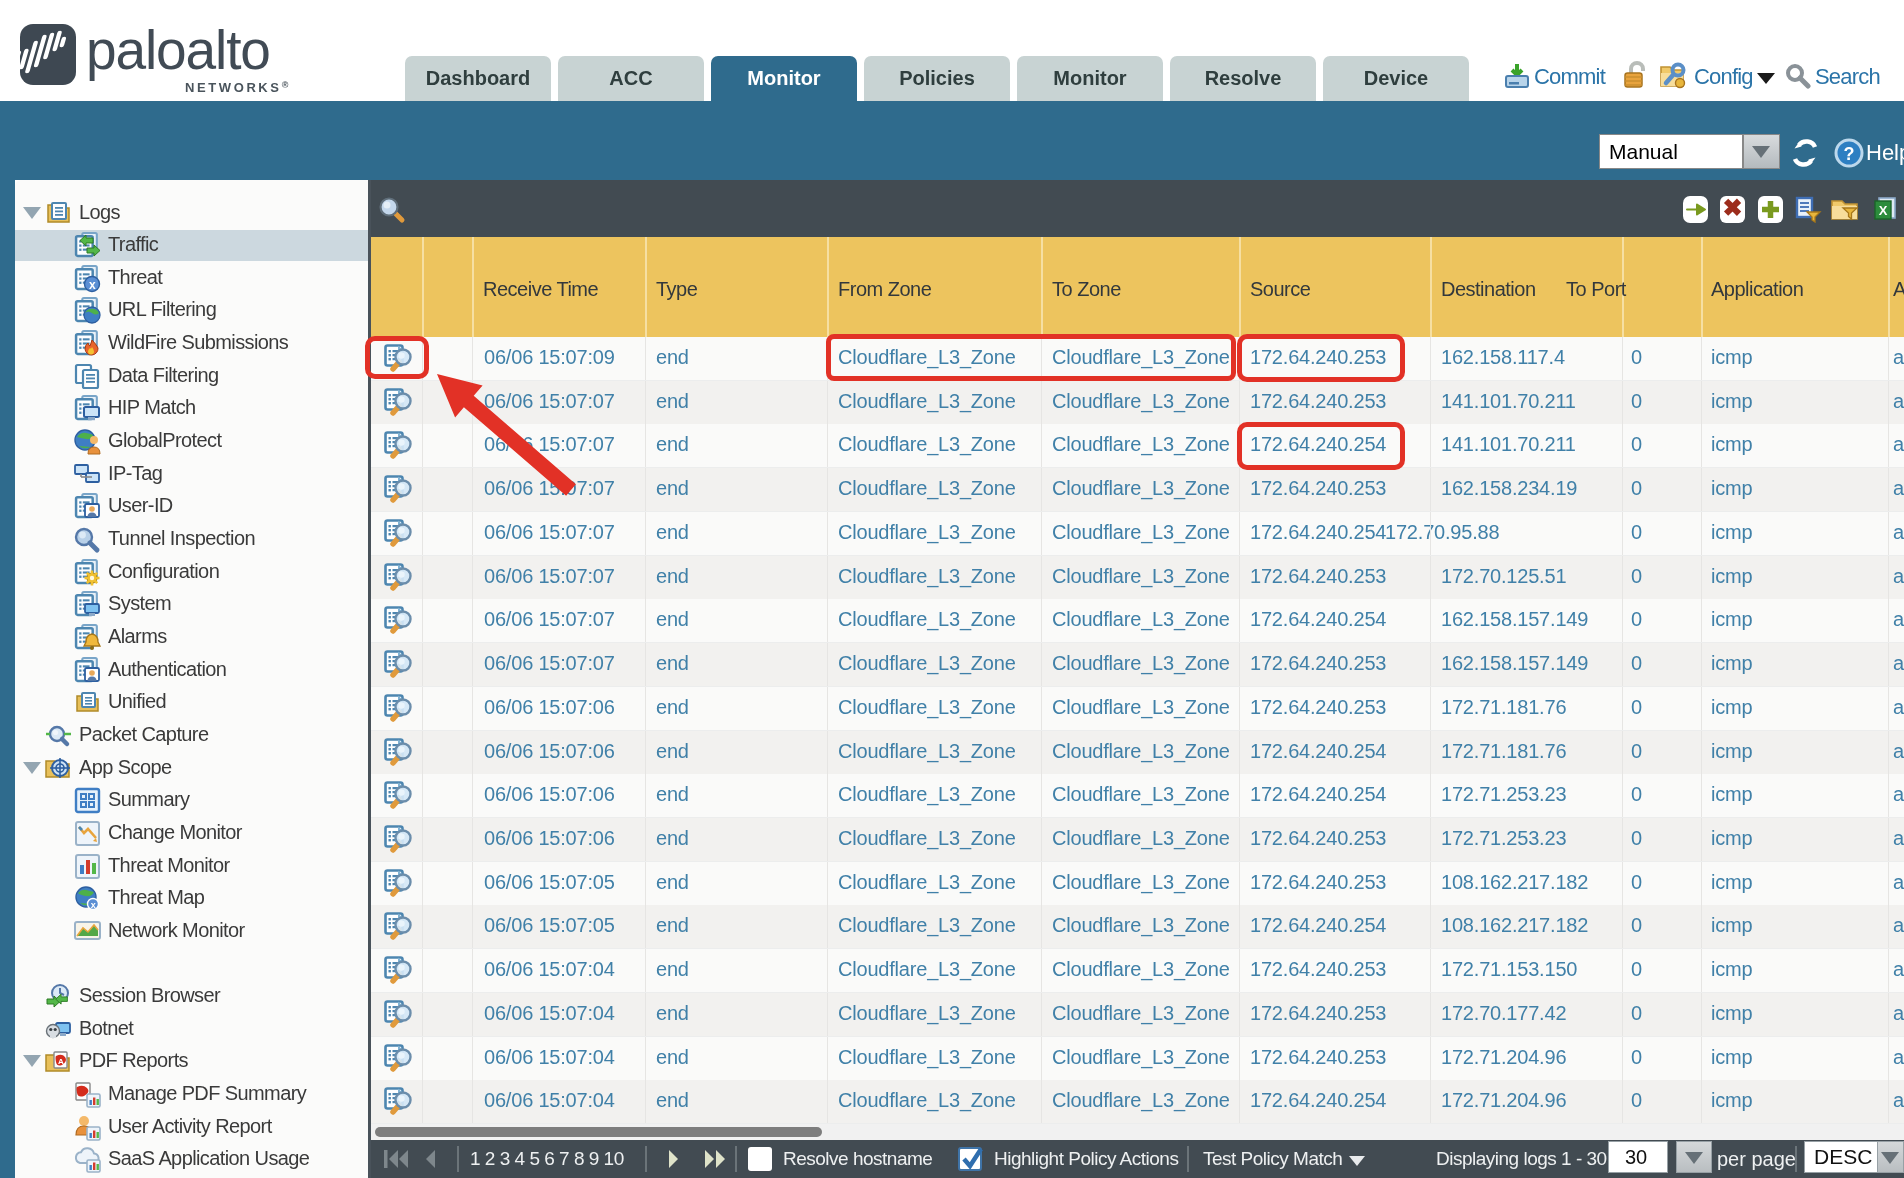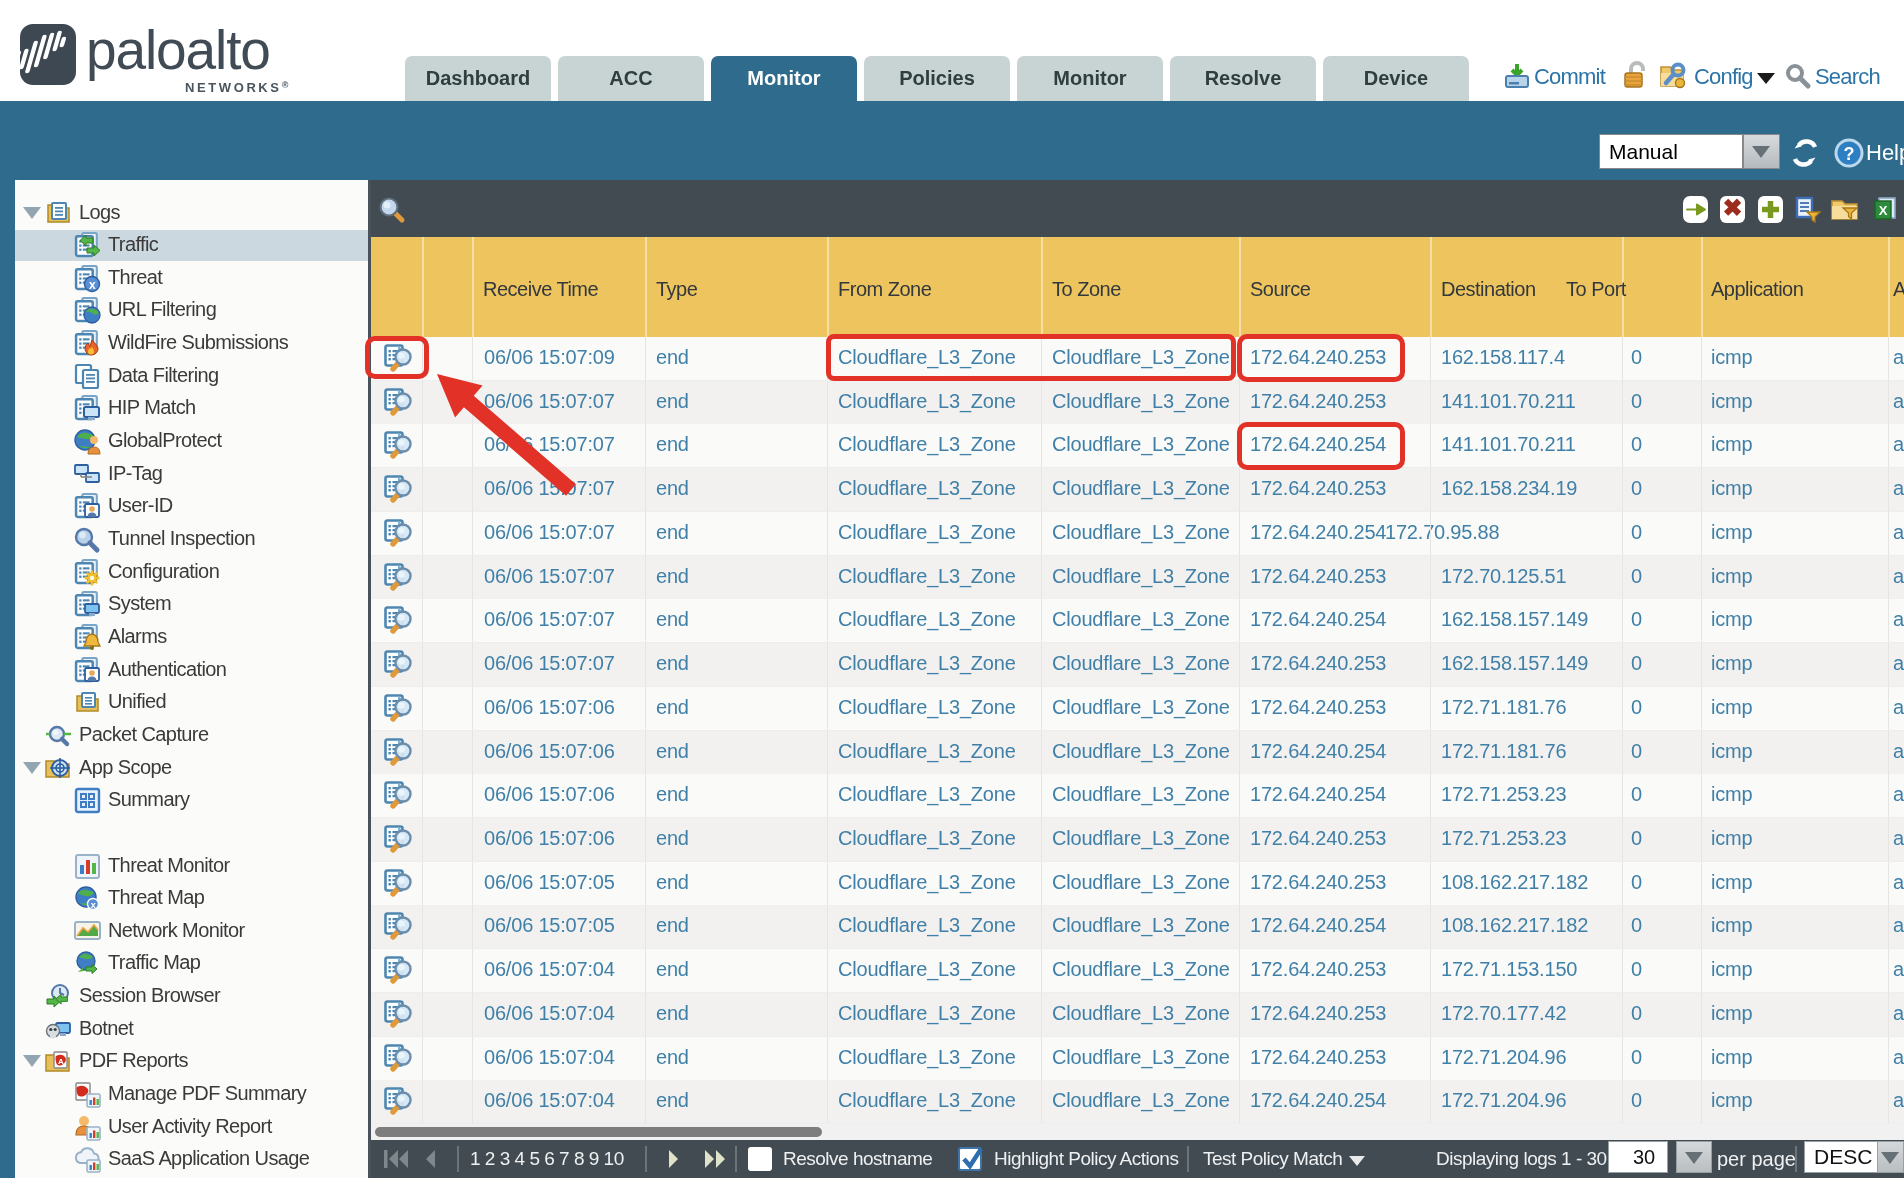--- a/index.html
+++ b/index.html
@@ -344,20 +344,29 @@
           <rect x="3" y="3" width="23" height="23" rx="2" fill="#e8f2fb" stroke="#3f7ec4" stroke-width="2.4"></rect>
           <g fill="none" stroke="#3f7ec4" stroke-width="2">
             <rect x="8" y="8" width="5" height="5"></rect>
             <rect x="16" y="8" width="5" height="5"></rect>
             <rect x="8" y="16" width="5" height="5"></rect>
             <rect x="16" y="16" width="5" height="5"></rect>
           </g>
         </svg>
         <div class="lbl" style="left:93px">Summary</div>
       </div>
+      <div class="srow" style="top:637.9px">
+        <svg class="sic" style="left:58px" viewBox="0 0 29 29">
+          <rect x="3" y="3" width="23" height="23" rx="2" fill="#eef4fa" stroke="#9ab2c8" stroke-width="2"></rect>
+          <path d="M6 8 l5 6 4 -4 8 9" fill="none" stroke="#e8a43c" stroke-width="2.6"></path>
+          <path d="M23 19 l1 4 -4 -1z" fill="#e8a43c"></path>
+          <path d="M6 8 l3 3" stroke="#4d86b0" stroke-width="2.6"></path>
+        </svg>
+        <div class="lbl" style="left:93px">Change Monitor</div>
+      </div>
       <div class="srow" style="top:670.5px">
         <svg class="sic" style="left:58px" viewBox="0 0 29 29">
           <rect x="3" y="3" width="23" height="23" rx="2" fill="#eef4fa" stroke="#9ab2c8" stroke-width="2"></rect>
           <rect x="7" y="13" width="4" height="9" fill="#3f7ec4"></rect>
           <rect x="13" y="8" width="4" height="14" fill="#d43c2c"></rect>
           <rect x="19" y="11" width="4" height="11" fill="#53b748"></rect>
         </svg>
         <div class="lbl" style="left:93px">Threat Monitor</div>
       </div>
       <div class="srow" style="top:703.1px">
@@ -371,30 +380,20 @@
         </svg>
         <div class="lbl" style="left:93px">Threat Map</div>
       </div>
       <div class="srow" style="top:735.8px">
         <svg class="sic" style="left:58px" viewBox="0 0 29 29">
           <rect x="2" y="5" width="25" height="17" rx="2" fill="#f8f4e8" stroke="#9ab2c8" stroke-width="2"></rect>
           <path d="M4 19 l6 -8 5 4 6 -7 4 5 v6 h-21z" fill="#53a848"></path>
           <path d="M4 19 l6 -8 5 4 6 -7 4 5" fill="none" stroke="#e8a43c" stroke-width="1.6"></path>
         </svg>
         <div class="lbl" style="left:93px">Network Monitor</div>
-      </div>
-      <div class="srow" style="top:768.4px">
-        <svg class="sic" style="left:58px" viewBox="0 0 29 29">
-          <circle cx="13" cy="12" r="9" fill="#3f7ec4"></circle>
-          <path d="M6 8 q4 -4 7 -3 t7 2 q-2 4 -7 3 t-7 -2z" fill="#4db04a"></path>
-          <circle cx="13" cy="12" r="9" fill="none" stroke="#2d5fa0" stroke-width="1.4"></circle>
-          <path d="M13 18 h6 v-2.5 l5 4.5 -5 4.5 v-2.5 h-6z" fill="#53b748" stroke="#2d7a24" stroke-width="1"></path>
-          <path d="M16 24 h-6 v-2.5 l-5 4.5" fill="#53b748" transform="translate(0,-3)"></path>
-        </svg>
-        <div class="lbl" style="left:93px">Traffic Map</div>
       </div>
       <div class="srow" style="top:801.1px">
         <svg class="sic" style="left:29px" viewBox="0 0 29 29">
           <circle cx="16" cy="11" r="8" fill="#dceaf6" stroke="#5578a8" stroke-width="2"></circle>
           <path d="M16 6 v5 l4 2" fill="none" stroke="#5578a8" stroke-width="2"></path>
           <path d="M3 17 h7 v-3 l6 5.5 -6 5.5 v-3 h-7z" fill="#53b748" stroke="#2d7a24" stroke-width="1"></path>
           <path d="M26 21 h-7 v-3 l-6 5.5 6 5.5 v-3 h7z" fill="#53b748" stroke="#2d7a24" stroke-width="1" transform="translate(0,-4) scale(0.9)"></path>
         </svg>
         <div class="lbl" style="left:64px">Session Browser</div>
       </div>
@@ -992,21 +991,21 @@
       <svg class="abs" style="left:589px;top:7px" width="24" height="26" viewBox="0 0 24 26">
         <path d="M4 12 l6 7 L21 2" fill="none" stroke="#2f6eae" stroke-width="4.5"></path>
       </svg>
       <div class="bt" style="left:623px">Highlight Policy Actions</div>
       <div class="bsep" style="left:816px"></div>
       <div class="bt" style="left:832px">Test Policy Match</div>
       <div class="abs" style="left:978px;top:16px;width:0;height:0;border-left:8px solid transparent;border-right:8px solid transparent;border-top:10px solid #e8eaec"></div>
       <div class="bt" style="left:1065px">Displaying logs 1 - 30</div>
       <div class="bsep" style="left:1240px"></div>
     </div>
-    <div class="sel30" style="left:1608px;width:60px;padding-left:24px">30</div>
+    <div class="sel30" style="left:1608px;width:60px;padding-left:16px">30</div>
     <div class="selarr" style="left:1676px;width:36px"></div>
     <div class="dtri" style="left:1685px;top:1152px"></div>
     <div class="abs" style="left:1717px;top:1148px;font-size:20px;color:#eef0f1">per page</div>
     <div class="abs" style="left:1795px;top:1146px;width:2px;height:26px;background:#6b7479"></div>
     <div class="sel30" style="left:1804px;width:74px;padding-left:9px;font-size:21px">DESC</div>
     <div class="selarr" style="left:1877px;width:27px"></div>
     <div class="dtri" style="left:1881px;top:1152px"></div>
     <div class="rbox" style="left:365px;top:336px;width:64px;height:43px"></div>
     <div class="rbox" style="left:826px;top:334px;width:410px;height:47px;border-radius:8px"></div>
     <div class="rbox" style="left:1237px;top:334px;width:168px;height:48px"></div>

